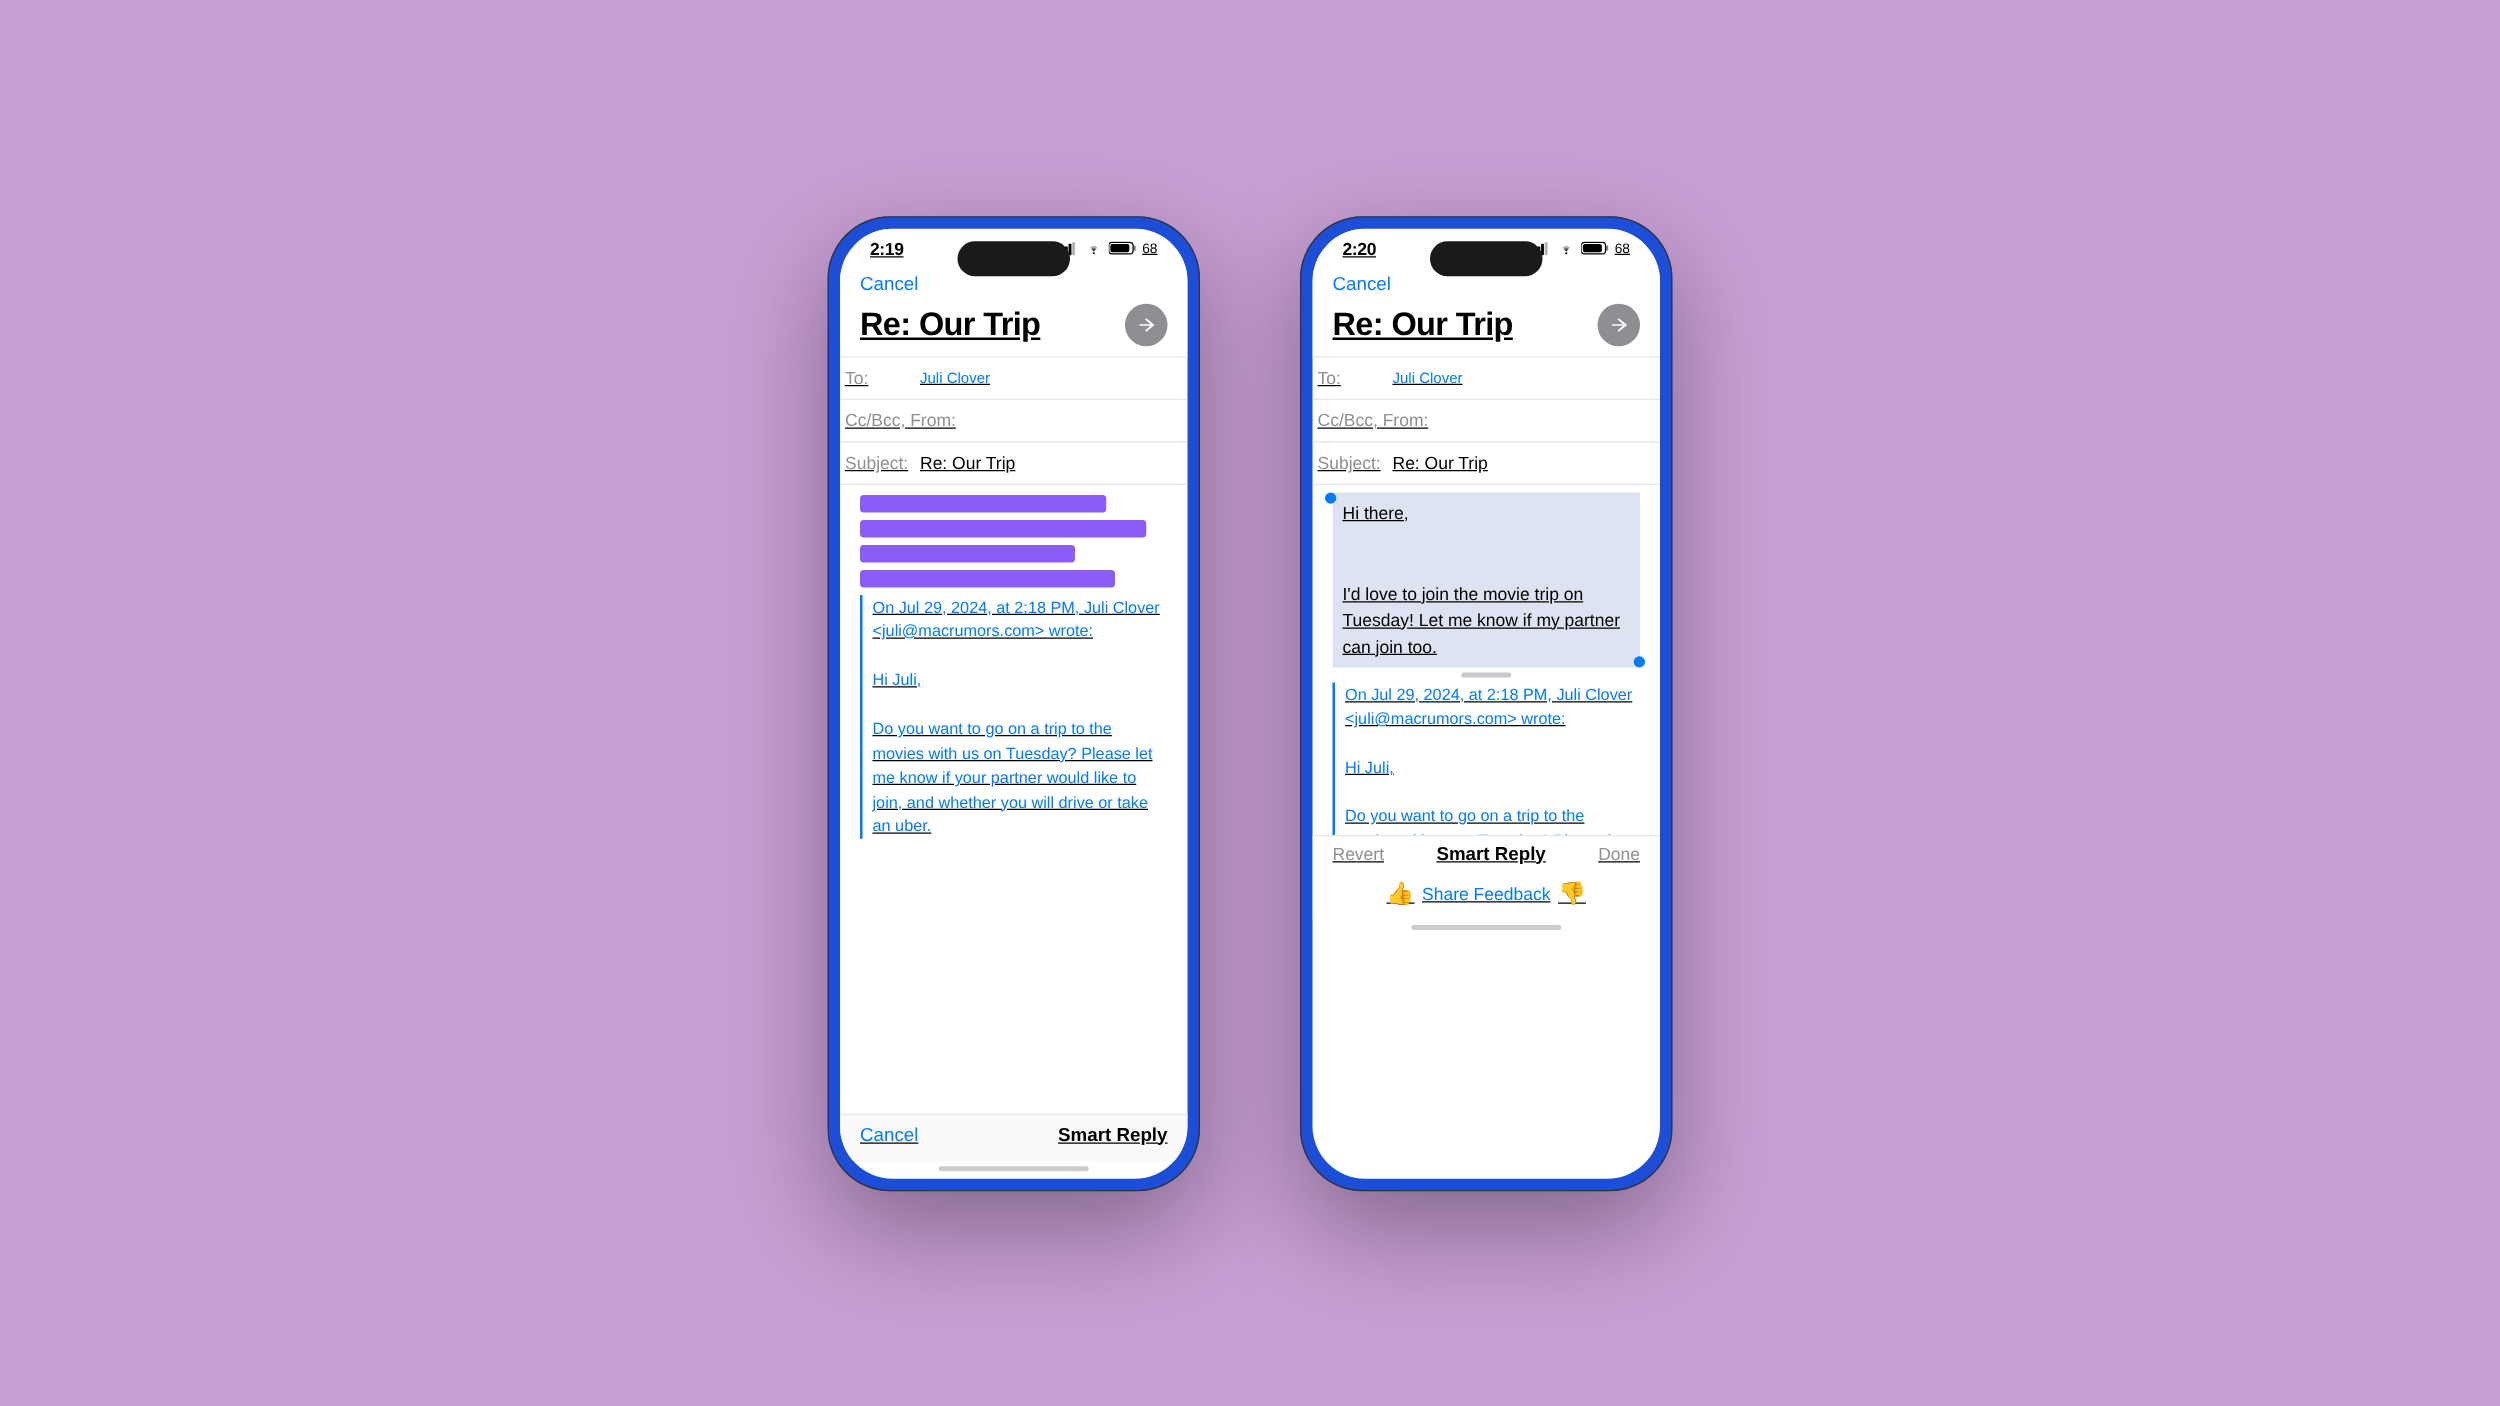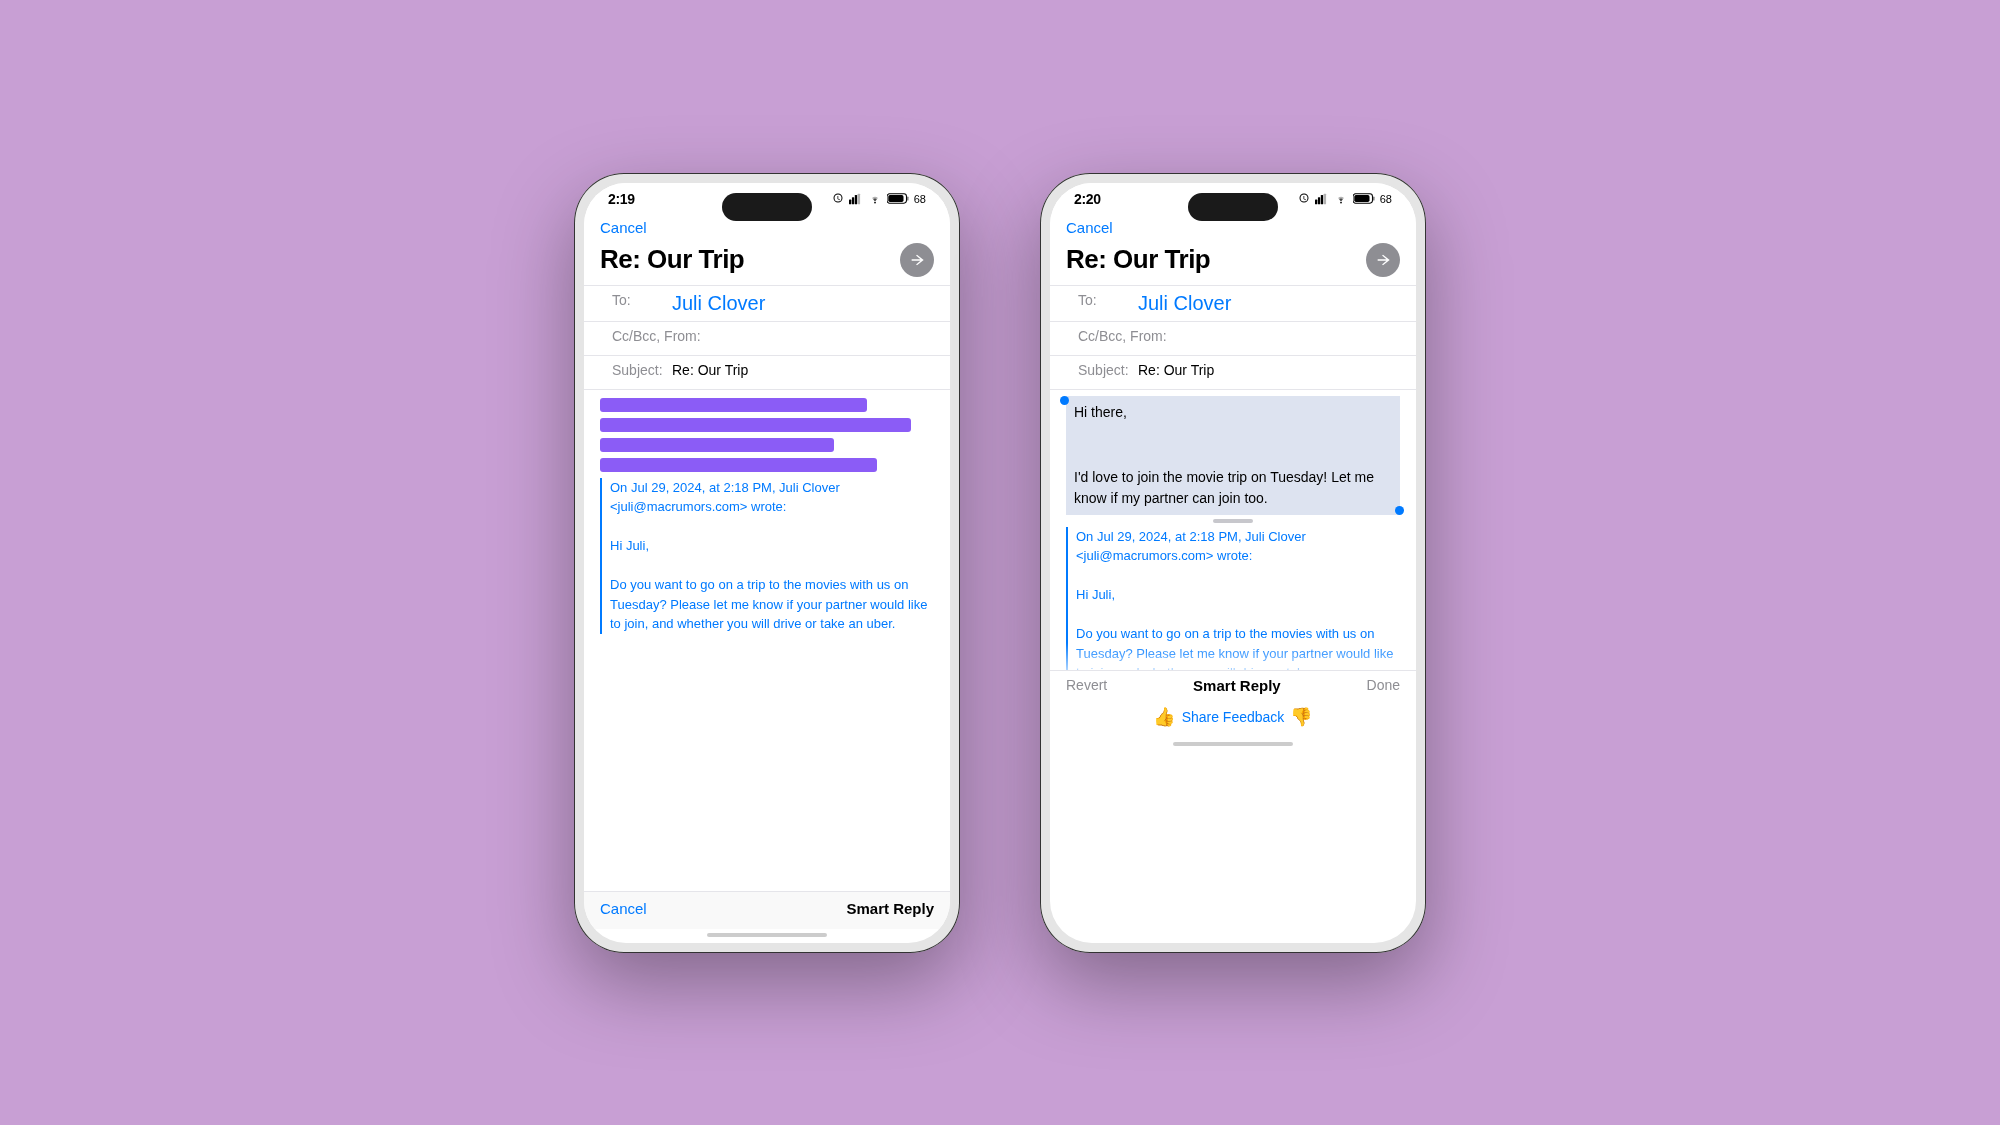--- a/index.html
+++ b/index.html
@@ -10,27 +10,28 @@
       background: #c89fd4;
       display: flex;
       align-items: center;
       justify-content: center;
       gap: 80px;
       font-family: -apple-system, 'SF Pro Text', 'Helvetica Neue', sans-serif;
       overflow: hidden;
     }
 
     .phone-frame {
-      width: 386px;
+      width: 298px;
       height: 780px;
-      background: #e5e5e5;
+      background: #1d4ed8;
       border-radius: 50px;
       padding: 10px;
       position: relative;
       box-shadow: 0 30px 80px rgba(0,0,0,0.35), inset 0 0 0 1px #333;
+      text-decoration: underline;
     }
 
     .phone-screen {
       width: 100%;
       height: 100%;
       background: #fff;
       border-radius: 42px;
       overflow: hidden;
       display: flex;
       flex-direction: column;
@@ -120,34 +121,35 @@
       flex-shrink: 0;
     }
 
     .send-btn svg {
       fill: #fff;
     }
 
     
     .field-row {
       display: flex;
-      padding: 6px 28px;
+      align-items: center;
+      padding: 6px 4px;
       border-bottom: 1px solid #e5e5ea;
       min-height: 34px;
       flex-shrink: 0;
     }
 
     .field-label {
       font-size: 14px;
       color: #8e8e93;
       min-width: 60px;
     }
 
     .field-value {
-      font-size: 20px;
+      font-size: 12px;
       color: #007aff;
     }
 
     
     .compose-body {
       flex: 1;
       overflow-y: auto;
       padding: 8px 16px;
       font-size: 14px;
       color: #000;

